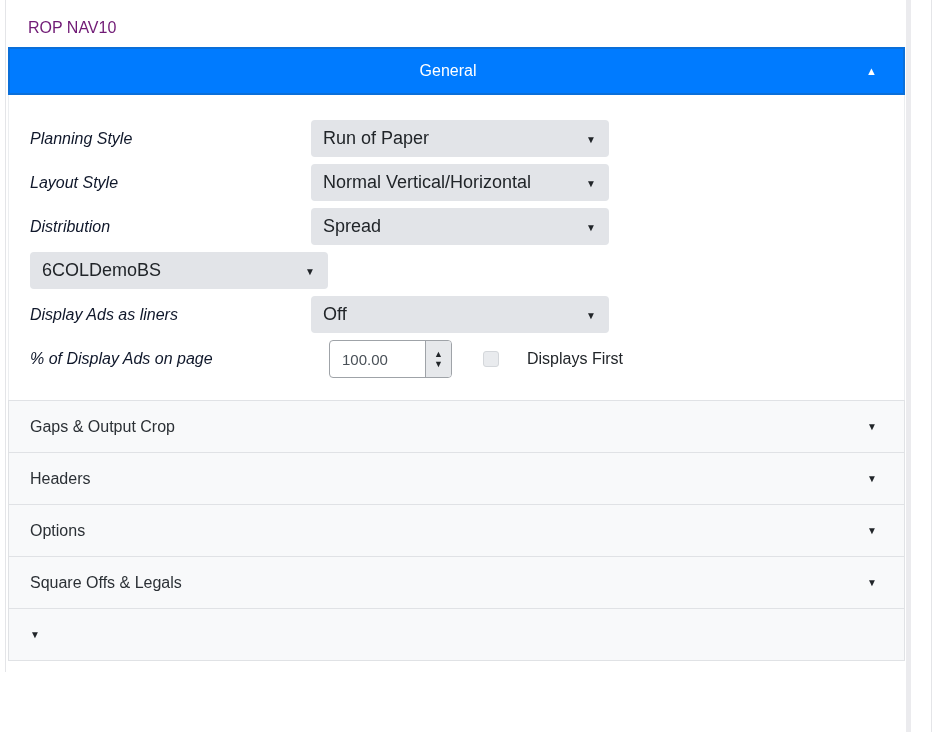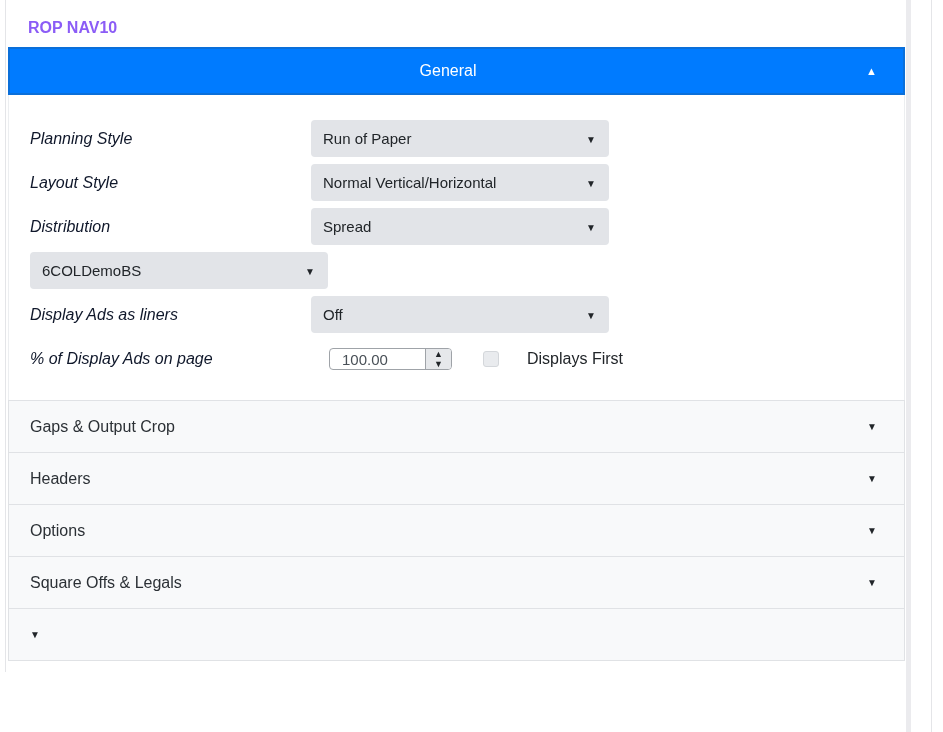--- a/index.html
+++ b/index.html
@@ -13,22 +13,22 @@
   }
   .vline { position: absolute; background: #e4e5e8; }
   .vline.left   { left: 5px;  top: 0; width: 1px; height: 672px; }
   .vline.scroll { left: 906px; top: 0; width: 5px; height: 732px; background: #ebebee; }
   .vline.right  { left: 931px; top: 0; width: 1px; height: 732px; }
 
   .main { position: absolute; left: 8px; top: 0; width: 897px; }
 
   .page-title {
     margin: 18px 0 0 20px;
-    font-size: 16px; font-weight: bold; line-height: 20px;
-    color: #8b5cf6;
+    font-size: 16px; font-weight: normal; line-height: 20px;
+    color: #701a75;
   }
 
   .acc-header-general {
     margin-top: 9px;
     height: 48px;
     background: #007bff;
     border: 2px solid #0b6fd9;
     display: flex; align-items: center;
     padding: 0 26px 0 20px;
     color: #ffffff;
@@ -51,27 +51,27 @@
 
   .dropdown {
     position: relative;
     width: 298px; height: 37px;
     background: #e2e4e8;
     border-radius: 4px;
     cursor: pointer;
     display: flex; align-items: center;
     padding: 0 30px 0 12px;
   }
-  .dropdown .dd-value { font-size: 15px; color: #212529; flex: 1; white-space: nowrap; }
+  .dropdown .dd-value { font-size: 18px; color: #212529; flex: 1; white-space: nowrap; }
   .dropdown .dd-arrow { position: absolute; right: 13px; top: 50%; transform: translateY(-50%); font-size: 10px; color: #212529; }
 
   .num-row { height: 38px; gap: 18px; }
   .number-input {
     display: flex; align-items: stretch;
-    width: 123px; height: 22px;
+    width: 123px; height: 38px;
     background: #ffffff;
     border: 1px solid #9fa3a8;
     border-radius: 4px;
     overflow: hidden;
   }
   .number-input .num-value {
     flex: 1; border: none; outline: none;
     font-family: "Liberation Sans", sans-serif;
     font-size: 15px; color: #495057;
     padding-left: 12px; width: 60px;

